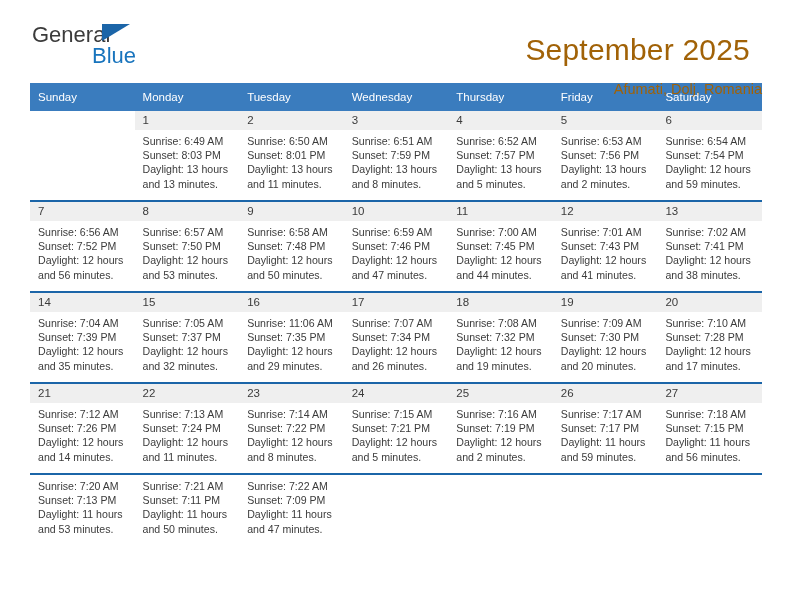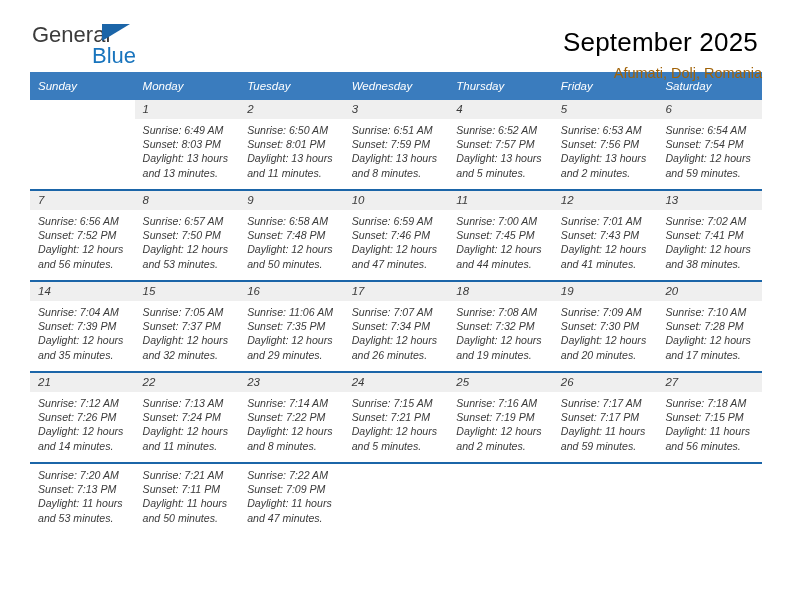--- a/index.html
+++ b/index.html
@@ -65,40 +65,40 @@
     color: #1874bd;
     line-height: 26px;
     font-family: "Liberation Sans", sans-serif;
     text-align: right;
   }
   .title-block {
     text-align: right;
     padding-top: 0px;
   }
   .cal-title {
-    font-size: 26px;
+    font-size: 30px;
     font-weight: normal;
-    color: #000000;
+    color: #a16207;
     line-height: 32px;
-    margin: 4px;
+    margin: 12px;
     letter-spacing: 0.2px;
   }
   .cal-subtitle {
     font-size: 14.5px;
     color: #a16207;
     line-height: 22px;
     margin: 2px 0 0 0;
   }
 
   
   .calendar {
+    margin-top: 11px;
     width: 732px;
     border-collapse: collapse;
     table-layout: fixed;
-    font-style: italic;
   }
   .calendar th {
     background: #3a7cbe;
     color: #ffffff;
     font-weight: normal;
     font-size: 11.5px;
     text-align: left;
     padding: 5px 0 5px 8px;
     height: 18px;
     border: none;

